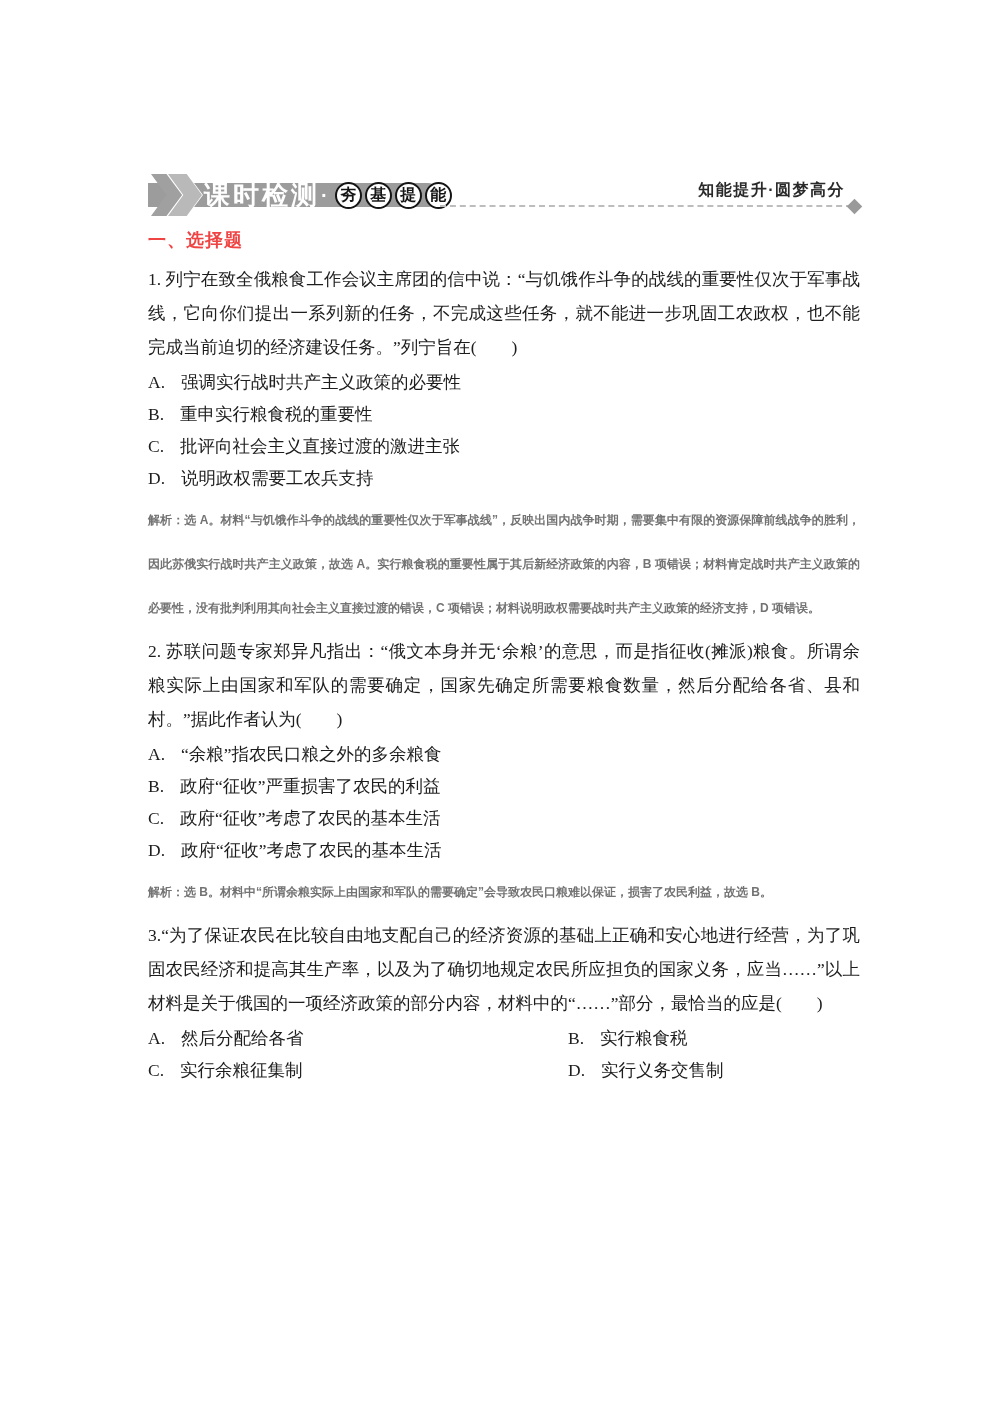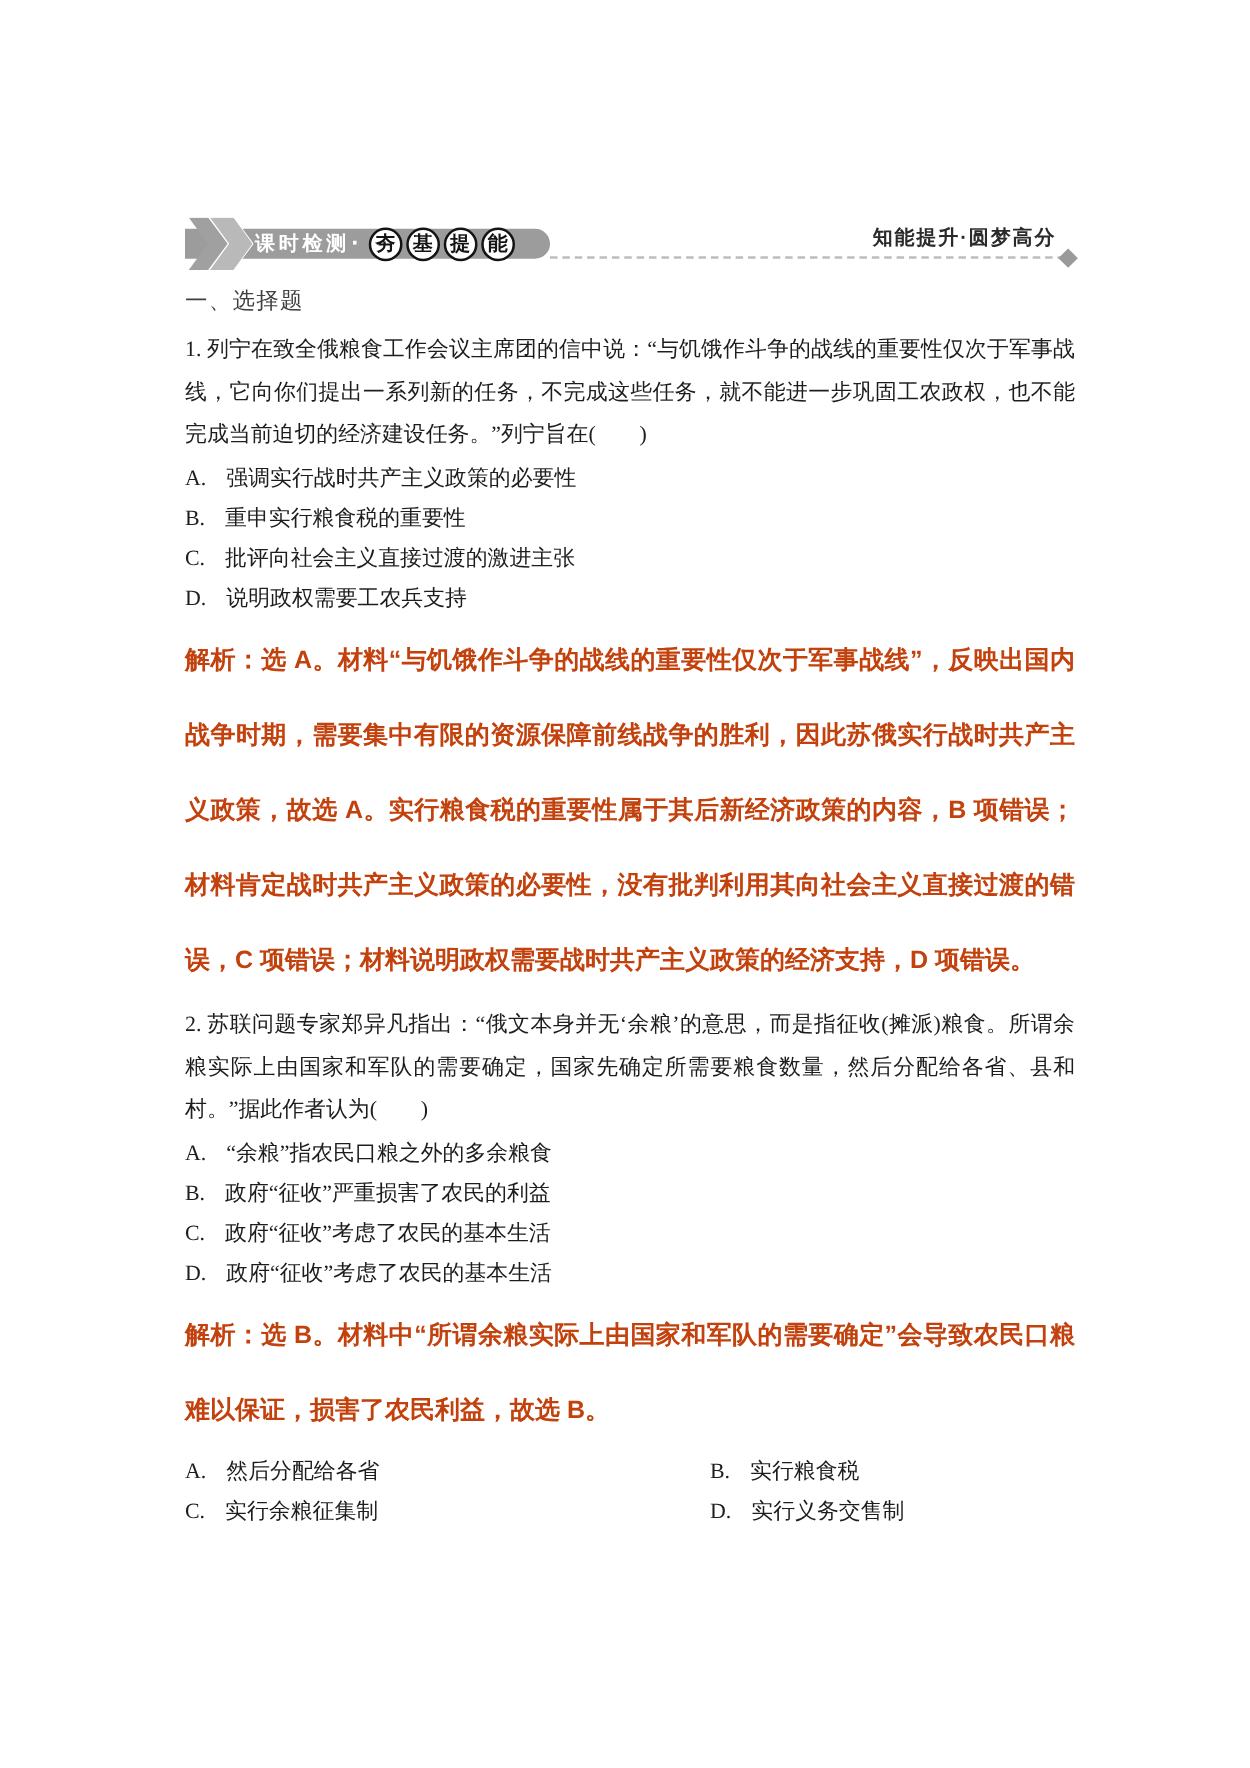--- a/index.html
+++ b/index.html
@@ -31,21 +31,21 @@
   .chev-1 { left:0; background:#a0a0a0; }
   .chev-outline { left:14px; top:-2px; width:38px; height:46px; background:#ffffff; }
   .chev-2 { left:17px; background:#b9b9b9; }
 
   .banner-content {
     position:absolute; left:56px; top:0;
     height:38px; display:flex; align-items:center;
   }
   .banner-title {
     font-family:Liberation Mono, monospace;
-    font-weight:700; font-size:16px; letter-spacing:3px;
+    font-weight:700; font-size:26px; letter-spacing:3px;
     color:#ffffff; white-space:nowrap;
   }
   .banner-sep {
     color:#ffffff; font-weight:700; font-size:20px;
     margin:0 4px 0 1px; font-family:"Liberation Sans", sans-serif;
   }
   .badge {
     width:27px; height:27px; box-sizing:border-box;
     border:2.5px solid #141414; border-radius:50%;
     background:#ffffff; color:#141414;
@@ -66,39 +66,39 @@
   }
   .diamond {
     position:absolute; right:0; top:25px;
     width:11px; height:11px; background:#9a9a9a;
     transform:rotate(45deg);
   }
 
   
   .section-title {
     font-family:"Liberation Sans", sans-serif;
-    font-weight:400; font-size:18px; color:#404040;
+    font-weight:700; font-size:18px; color:#ef4444;
     margin:14px 0 10px 0; letter-spacing:1px;
   }
   .stem {
     font-size:17.5px; line-height:34px;
     text-align:justify; margin:4px 0 0 0;
   }
   .options { margin:2px 0 0 0; }
   .option { display:flex; line-height:32px; font-size:17.5px; }
   .option .opt-label { flex:0 0 auto; margin-right:16px; }
   .option .opt-text { flex:1 1 auto; }
   .options-grid {
     display:grid; grid-template-columns:420px 1fr;
     margin:2px 0 0 0;
   }
   .analysis {
     font-family:"Liberation Sans", sans-serif;
-    font-weight:600; font-size:20px; color:#c2410c;
-    line-height:60px; text-align:justify;
+    font-weight:600; font-size:12px; color:#737373;
+    line-height:44px; text-align:justify;
     margin:4px 0 0 0;
   }
   .qblock { margin:0; }
 </style>
 </head>
 <body>
 
 <div class="page">
 
   <div class="banner-row">
@@ -163,20 +163,21 @@
       </div>
       <div class="option">
         <span class="opt-label">D.</span>
         <span class="opt-text">政府“征收”考虑了农民的基本生活</span>
       </div>
     </div>
     <p class="analysis">解析：选 B。材料中“所谓余粮实际上由国家和军队的需要确定”会导致农民口粮难以保证，损害了农民利益，故选 B。</p>
   </div>
 
   <div class="qblock">
+    <p class="stem">3.“为了保证农民在比较自由地支配自己的经济资源的基础上正确和安心地进行经营，为了巩固农民经济和提高其生产率，以及为了确切地规定农民所应担负的国家义务，应当……”以上材料是关于俄国的一项经济政策的部分内容，材料中的“……”部分，最恰当的应是(　　)</p>
     <div class="options-grid">
       <div class="option">
         <span class="opt-label">A.</span>
         <span class="opt-text">然后分配给各省</span>
       </div>
       <div class="option">
         <span class="opt-label">B.</span>
         <span class="opt-text">实行粮食税</span>
       </div>
       <div class="option">

